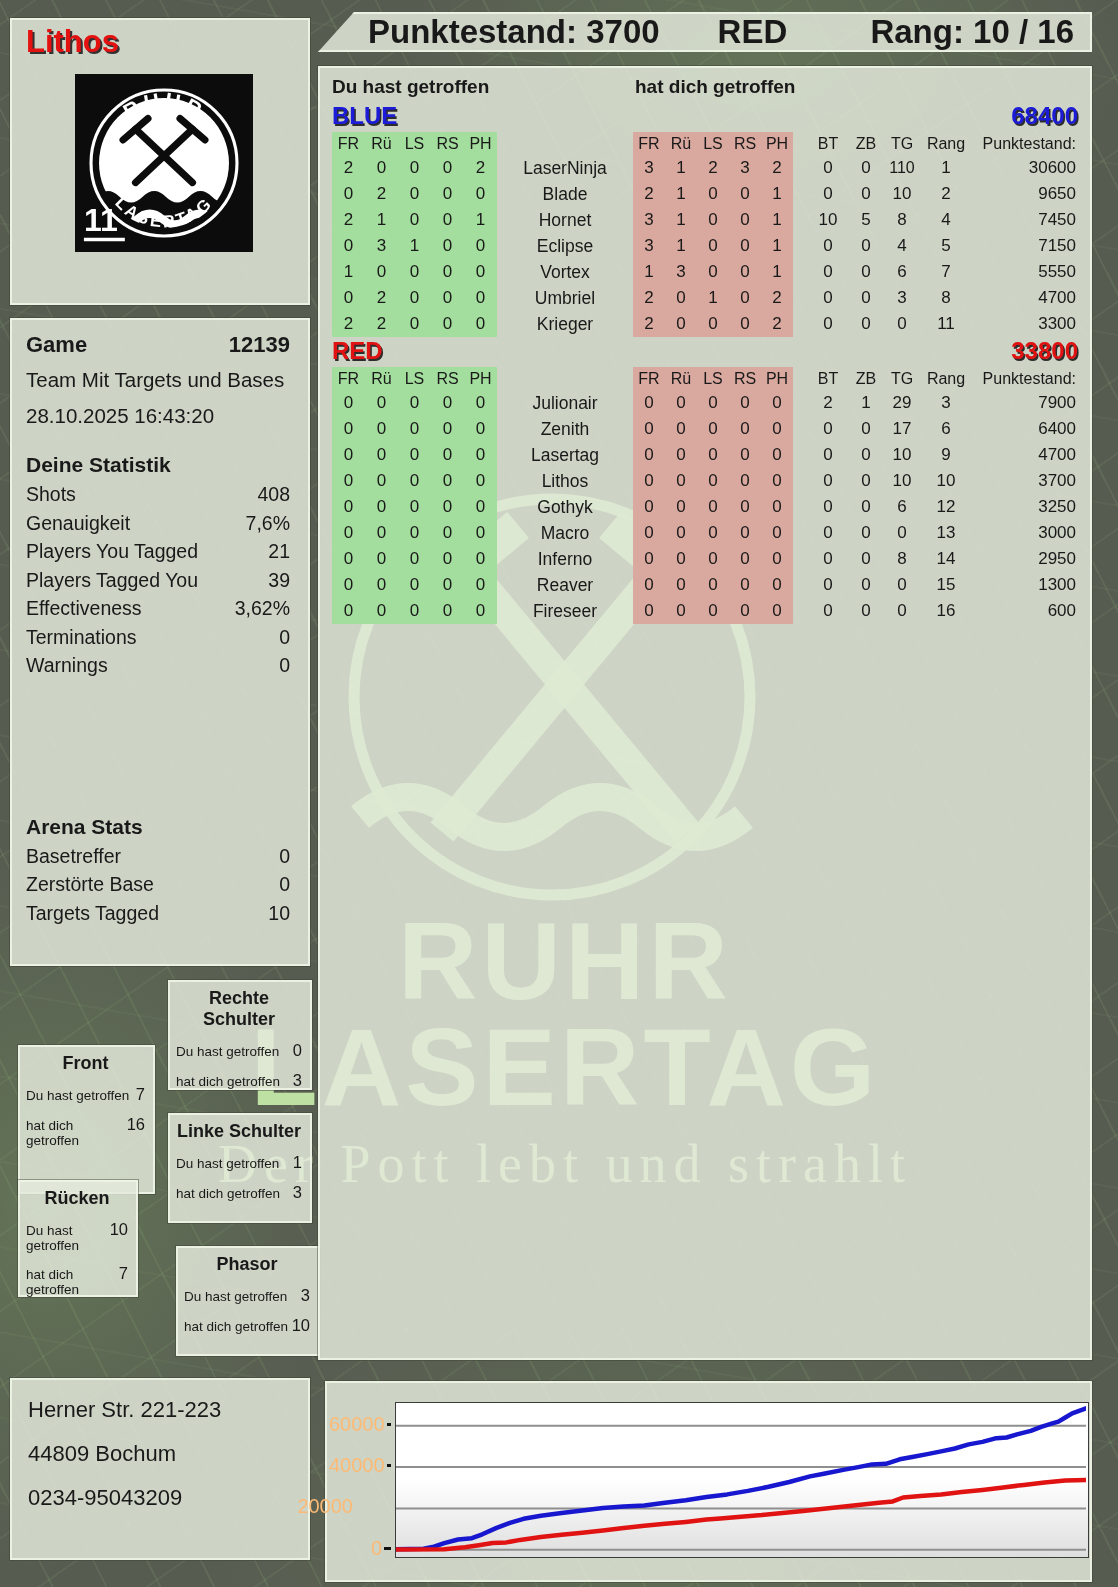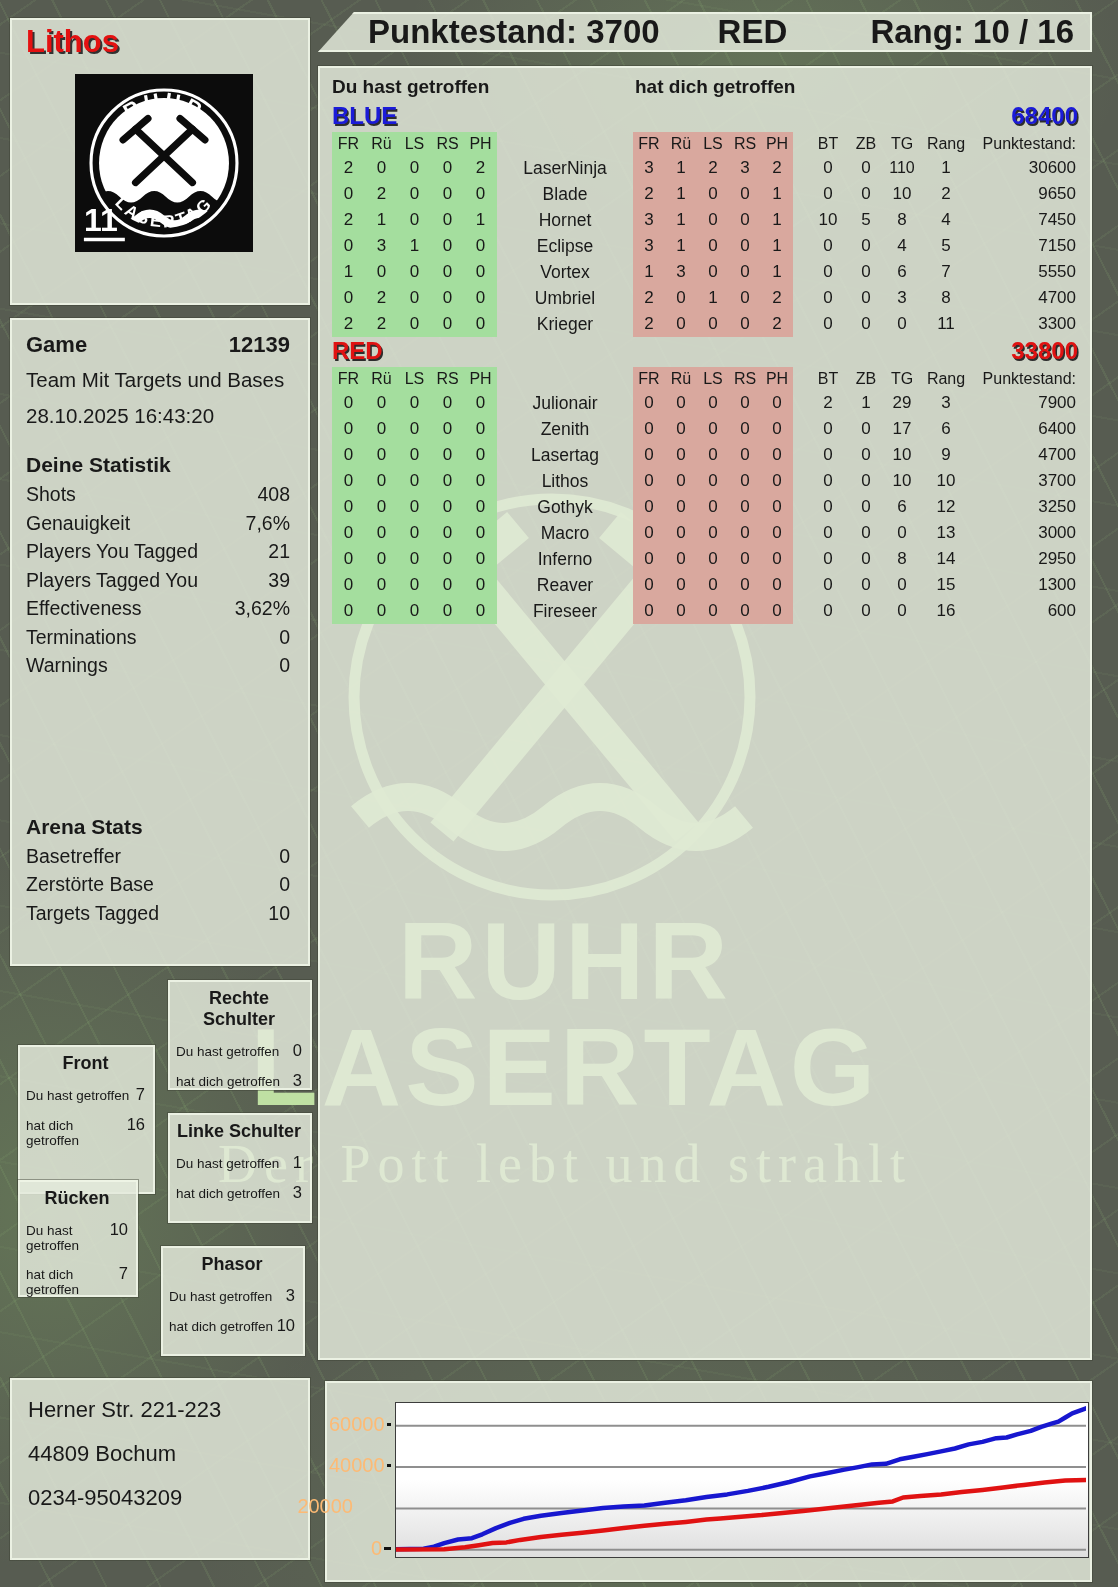--- a/index.html
+++ b/index.html
@@ -45,21 +45,21 @@
   
   .zone{padding:4px 8px 0 6px;}
   .zone-title{text-align:center;font-weight:bold;font-size:18px;margin-top:2px;}
   .zrow{display:flex;justify-content:space-between;align-items:baseline;margin-top:11px;}
   .zlabel{font-size:13.5px;}
   .zval{font-size:16.5px;}
   .z-rs{left:168px;top:980px;width:144px;height:110px;}
   .z-fr{left:18px;top:1045px;width:137px;height:149px;}
   .z-ls{left:168px;top:1113px;width:144px;height:110px;}
   .z-ru{left:18px;top:1180px;width:120px;height:117px;}
-  .z-ph{left:161px;top:1246px;width:144px;height:110px;}
+  .z-ph{left:176px;top:1246px;width:144px;height:110px;}
   
   .addr{left:10px;top:1378px;width:300px;height:182px;padding:8px 0 0 16px;font-size:22px;}
   .addr div{line-height:44px;}
   
   .main{left:318px;top:66px;width:774px;height:1294px;overflow:hidden;}
   .sb{position:relative;z-index:2;padding:8px 12px 0 12px;}
   .sb-heads{position:relative;height:26px;font-weight:bold;font-size:19px;}
   .sb-heads .h2{position:absolute;left:303px;top:0;}
   .team-head{display:flex;justify-content:space-between;align-items:baseline;height:30px;font-weight:bold;font-size:24px;}
   .team-head .tn,.team-head .tt{text-shadow:1.5px 1.5px 0 #2c2c2c;}

